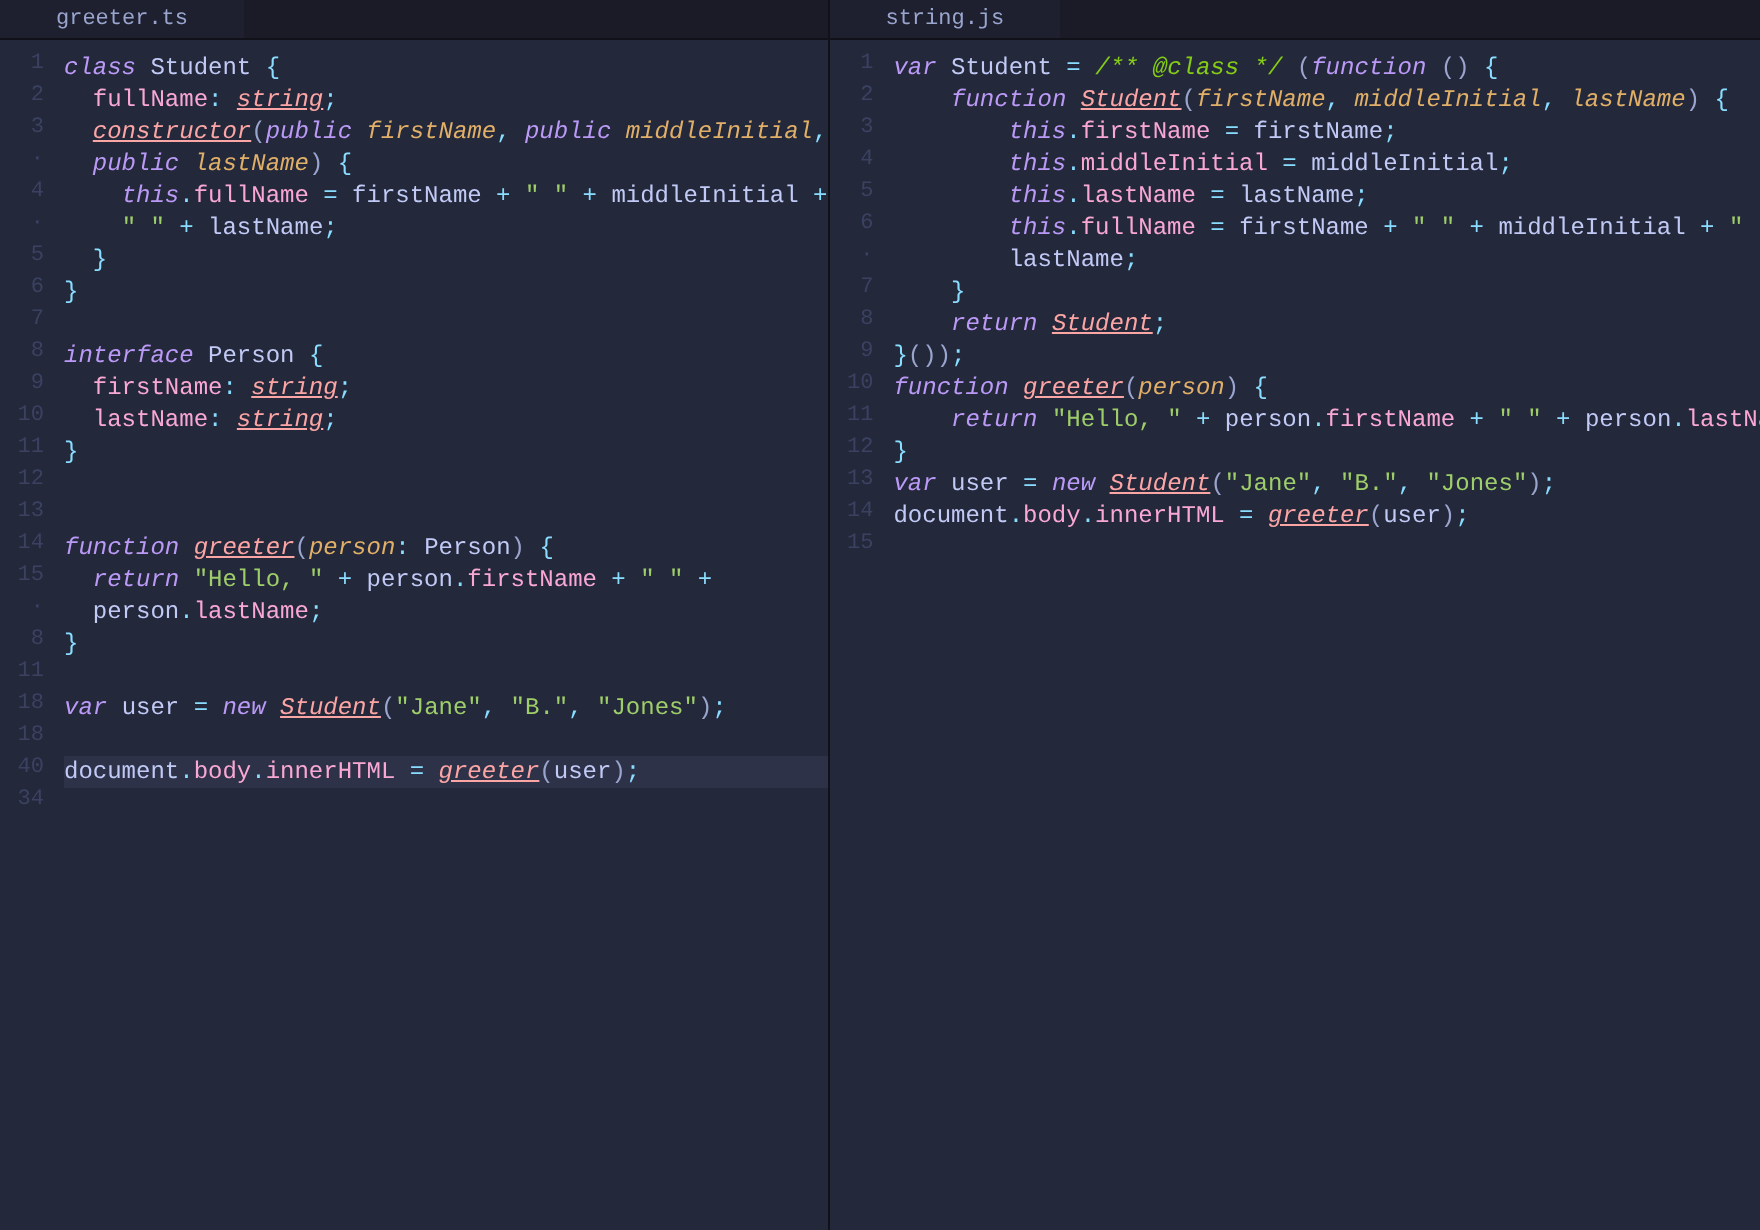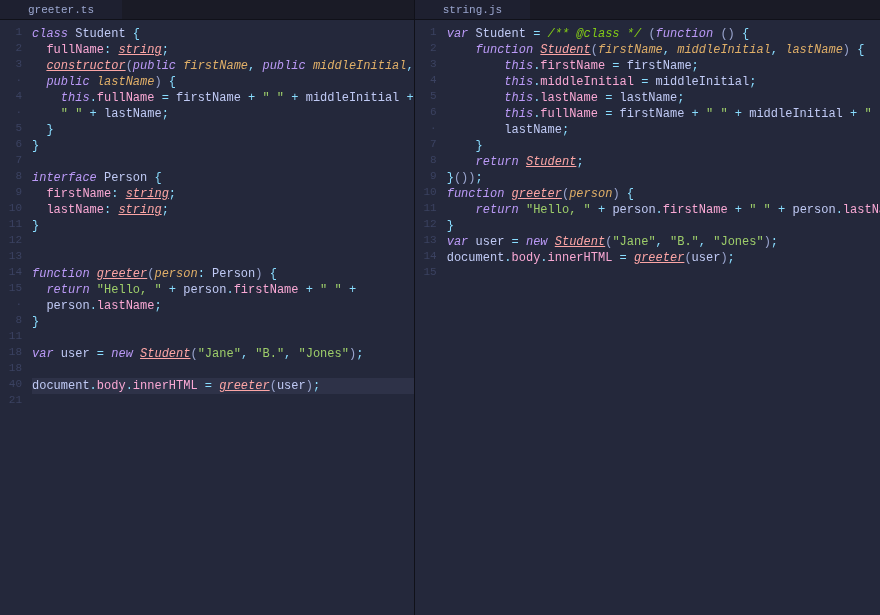--- a/index.html
+++ b/index.html
@@ -102,21 +102,21 @@
         <div class="ln">12</div>
         <div class="ln">13</div>
         <div class="ln">14</div>
         <div class="ln">15</div>
         <div class="ln dot">·</div>
         <div class="ln">8</div>
         <div class="ln">11</div>
         <div class="ln">18</div>
         <div class="ln">18</div>
         <div class="ln">40</div>
-        <div class="ln">21</div>
+        <div class="ln">34</div>
       </div>
     <div class="code" id="code-left"><span class="line"><span class="kw">class </span><span class="cls">Student </span><span class="punc">{</span></span><span class="line"><span class="plain">  </span><span class="prop">fullName</span><span class="op">: </span><span class="fn">string</span><span class="punc">;</span></span><span class="line"><span class="plain">  </span><span class="fn">constructor</span><span class="paren">(</span><span class="kw">public </span><span class="param">firstName</span><span class="punc">, </span><span class="kw">public </span><span class="param">middleInitial</span><span class="punc">,</span></span><span class="line"><span class="plain">  </span><span class="kw">public </span><span class="param">lastName</span><span class="paren">) </span><span class="punc">{</span></span><span class="line"><span class="plain">    </span><span class="kw">this</span><span class="punc">.</span><span class="prop">fullName</span><span class="op"> = </span><span class="var">firstName</span><span class="op"> + </span><span class="str">" "</span><span class="op"> + </span><span class="var">middleInitial</span><span class="op"> +</span></span><span class="line"><span class="plain">    </span><span class="str">" "</span><span class="op"> + </span><span class="var">lastName</span><span class="punc">;</span></span><span class="line"><span class="plain">  </span><span class="punc">}</span></span><span class="line"><span class="punc">}</span></span><span class="line"><span class="plain"></span></span><span class="line"><span class="kw">interface </span><span class="cls">Person </span><span class="punc">{</span></span><span class="line"><span class="plain">  </span><span class="prop">firstName</span><span class="op">: </span><span class="fn">string</span><span class="punc">;</span></span><span class="line"><span class="plain">  </span><span class="prop">lastName</span><span class="op">: </span><span class="fn">string</span><span class="punc">;</span></span><span class="line"><span class="punc">}</span></span><span class="line"><span class="plain"></span></span><span class="line"><span class="plain"></span></span><span class="line"><span class="kw">function </span><span class="fn">greeter</span><span class="paren">(</span><span class="param">person</span><span class="op">: </span><span class="cls">Person</span><span class="paren">) </span><span class="punc">{</span></span><span class="line"><span class="plain">  </span><span class="kw">return </span><span class="str">"Hello, "</span><span class="op"> + </span><span class="var">person</span><span class="punc">.</span><span class="prop">firstName</span><span class="op"> + </span><span class="str">" "</span><span class="op"> +</span></span><span class="line"><span class="plain">  </span><span class="var">person</span><span class="punc">.</span><span class="prop">lastName</span><span class="punc">;</span></span><span class="line"><span class="punc">}</span></span><span class="line"><span class="plain"></span></span><span class="line"><span class="kw">var </span><span class="var">user</span><span class="op"> = </span><span class="kw">new </span><span class="fn">Student</span><span class="paren">(</span><span class="str">"Jane"</span><span class="punc">, </span><span class="str">"B."</span><span class="punc">, </span><span class="str">"Jones"</span><span class="paren">)</span><span class="punc">;</span></span><span class="line"><span class="plain"></span></span><span class="line cursor"><span class="var">document</span><span class="punc">.</span><span class="prop">body</span><span class="punc">.</span><span class="prop">innerHTML</span><span class="op"> = </span><span class="fn">greeter</span><span class="paren">(</span><span class="var">user</span><span class="paren">)</span><span class="punc">;</span></span><span class="line"><span class="plain"></span></span></div>
   </div>
 </div>
 
 <div class="pane">
   <div class="tab-bar">
     <div class="tab">string.js</div>
   </div>
   <div class="editor">

